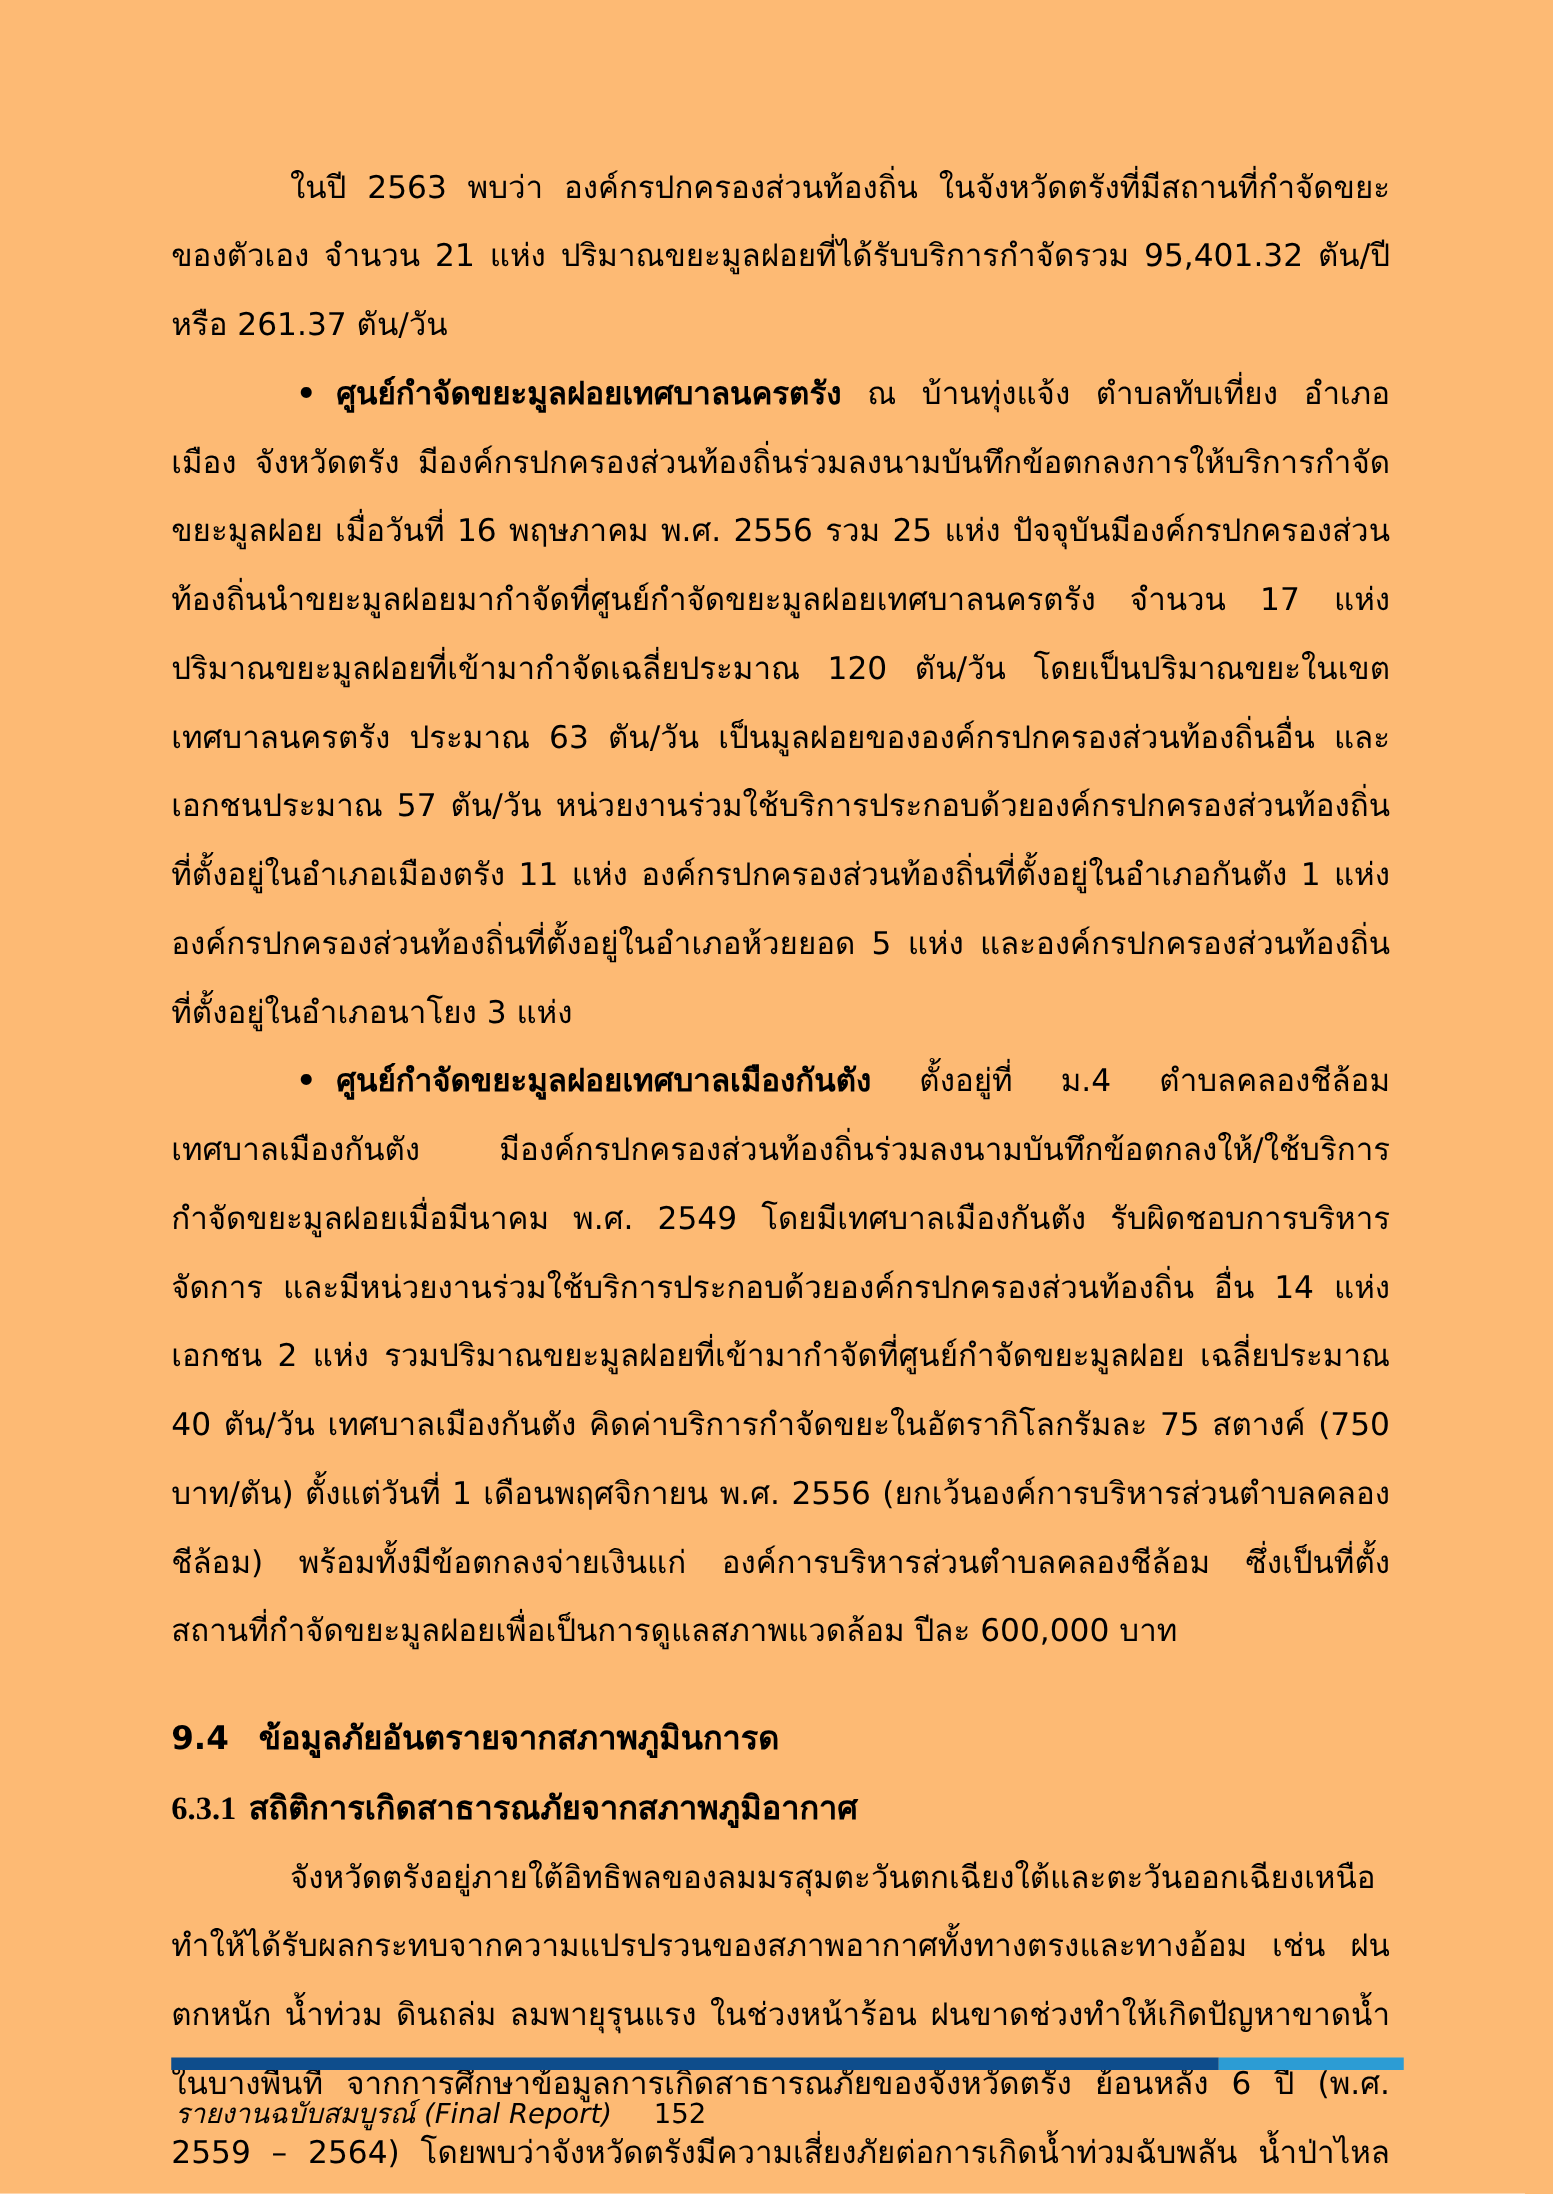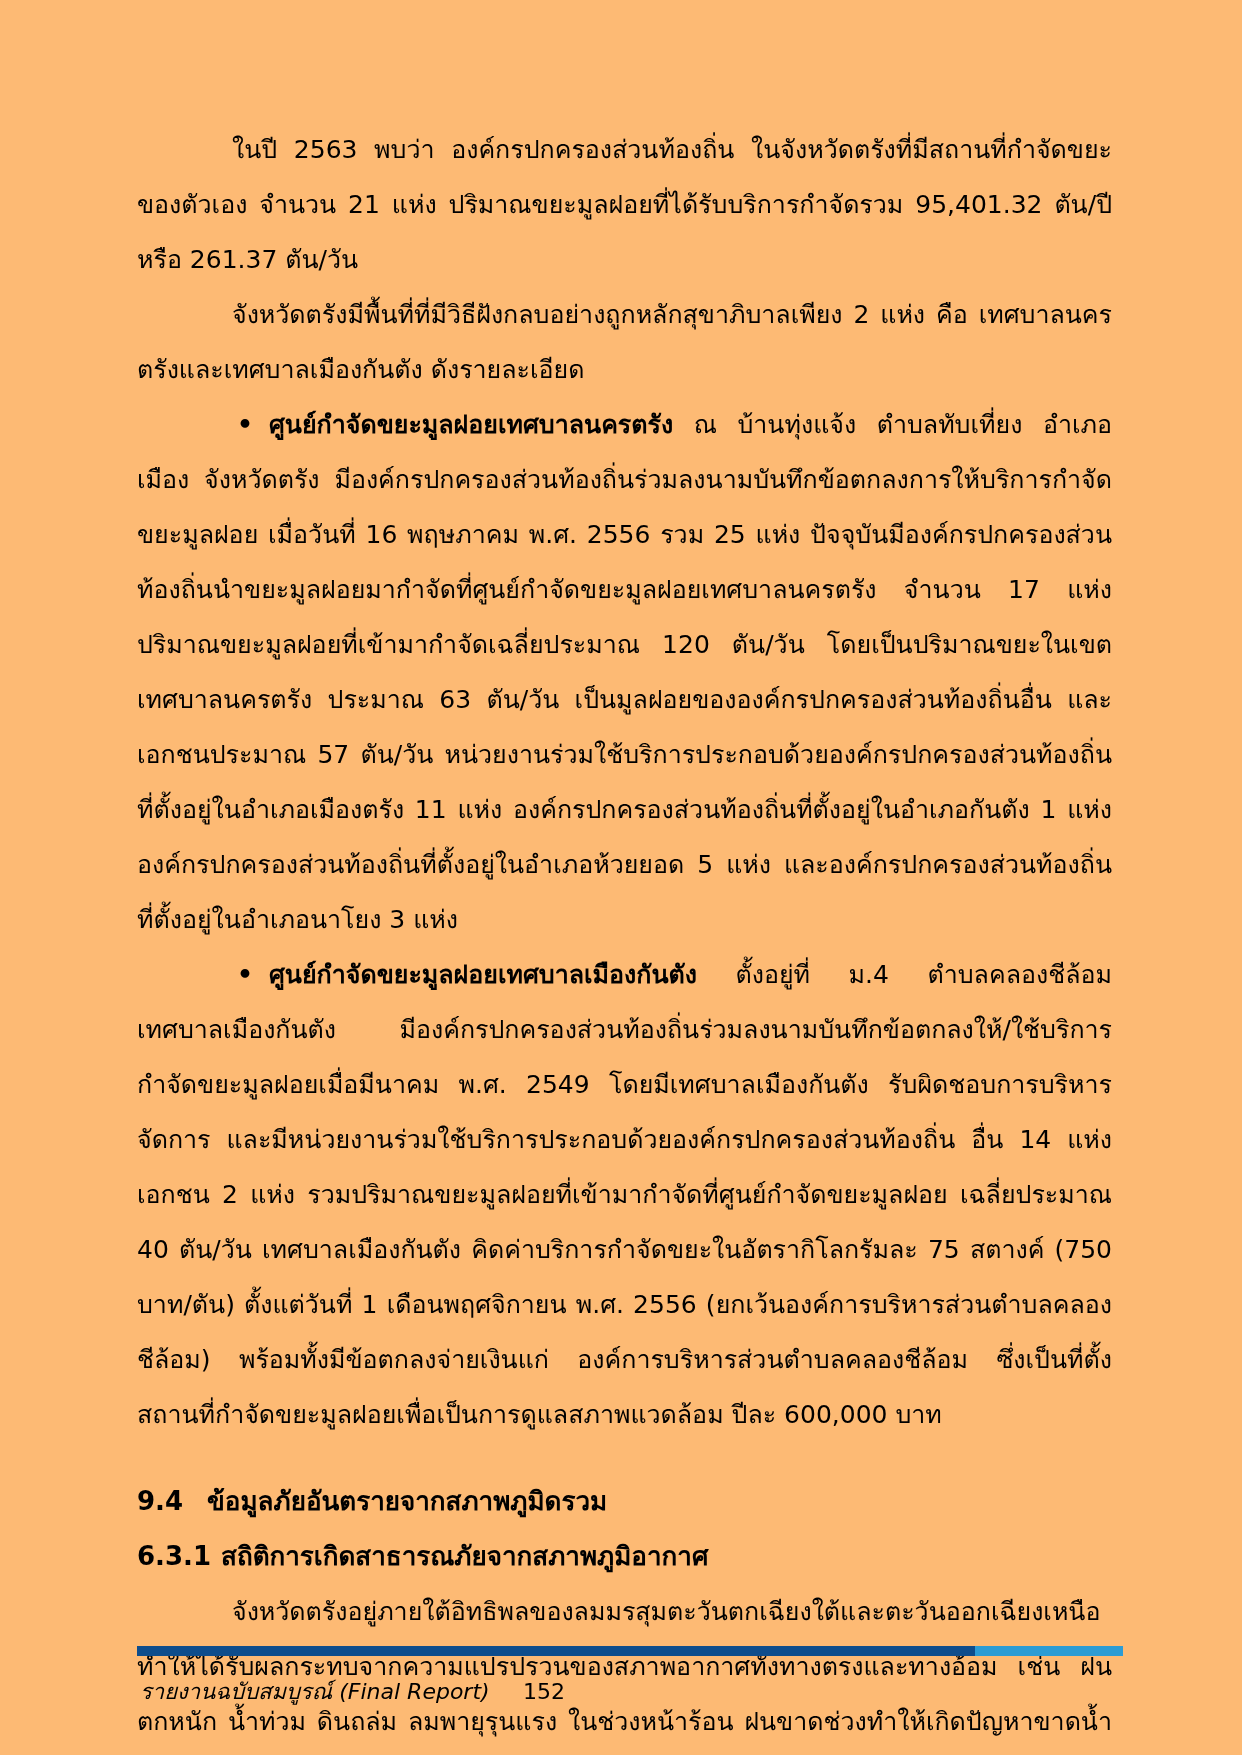--- a/index.html
+++ b/index.html
@@ -103,37 +103,34 @@
 <body>
 
 <div class="page">
 
   <div class="content">
 
     <p class="body-para first-indent">
       <span>ในปี 2563 พบว่า องค์กรปกครองส่วนท้องถิ่น ในจังหวัดตรังที่มีสถานที่กำจัดขยะของตัวเอง จำนวน 21 แห่ง ปริมาณขยะมูลฝอยที่ได้รับบริการกำจัดรวม 95,401.32 ตัน/ปี หรือ 261.37 ตัน/วัน</span>
     </p>
 
-    <p class="body-para first-indent">
-      <span>จังหวัดตรังมีพื้นที่ที่มีวิธีฝังกลบอย่างถูกหลักสุขาภิบาลเพียง 2 แห่ง คือ เทศบาลนครตรังและเทศบาลเมืองกันตัง ดังรายละเอียด</span>
-    </p>
 
     <p class="body-para bullet-indent">
       <span class="bullet-marker">•</span><span class="bold">ศูนย์กำจัดขยะมูลฝอยเทศบาลนครตรัง</span><span> ณ บ้านทุ่งแจ้ง ตำบลทับเที่ยง อำเภอเมือง จังหวัดตรัง มีองค์กรปกครองส่วนท้องถิ่นร่วมลงนามบันทึกข้อตกลงการให้บริการกำจัดขยะมูลฝอย เมื่อวันที่ 16 พฤษภาคม พ.ศ. 2556 รวม 25 แห่ง ปัจจุบันมีองค์กรปกครองส่วนท้องถิ่นนำขยะมูลฝอยมากำจัดที่ศูนย์กำจัดขยะมูลฝอยเทศบาลนครตรัง จำนวน 17 แห่ง ปริมาณขยะมูลฝอยที่เข้ามากำจัดเฉลี่ยประมาณ 120 ตัน/วัน โดยเป็นปริมาณขยะในเขตเทศบาลนครตรัง ประมาณ 63 ตัน/วัน เป็นมูลฝอยขององค์กรปกครองส่วนท้องถิ่นอื่น และเอกชนประมาณ 57 ตัน/วัน หน่วยงานร่วมใช้บริการประกอบด้วยองค์กรปกครองส่วนท้องถิ่นที่ตั้งอยู่ในอำเภอเมืองตรัง 11 แห่ง องค์กรปกครองส่วนท้องถิ่นที่ตั้งอยู่ในอำเภอกันตัง 1 แห่ง องค์กรปกครองส่วนท้องถิ่นที่ตั้งอยู่ในอำเภอห้วยยอด 5 แห่ง และองค์กรปกครองส่วนท้องถิ่นที่ตั้งอยู่ในอำเภอนาโยง 3 แห่ง</span>
     </p>
 
     <p class="body-para bullet-indent">
       <span class="bullet-marker">•</span><span class="bold">ศูนย์กำจัดขยะมูลฝอยเทศบาลเมืองกันตัง</span><span> ตั้งอยู่ที่ ม.4 ตำบลคลองชีล้อม เทศบาลเมืองกันตัง มีองค์กรปกครองส่วนท้องถิ่นร่วมลงนามบันทึกข้อตกลงให้/ใช้บริการกำจัดขยะมูลฝอยเมื่อมีนาคม พ.ศ. 2549 โดยมีเทศบาลเมืองกันตัง รับผิดชอบการบริหารจัดการ และมีหน่วยงานร่วมใช้บริการประกอบด้วยองค์กรปกครองส่วนท้องถิ่น อื่น 14 แห่ง เอกชน 2 แห่ง รวมปริมาณขยะมูลฝอยที่เข้ามากำจัดที่ศูนย์กำจัดขยะมูลฝอย เฉลี่ยประมาณ 40 ตัน/วัน เทศบาลเมืองกันตัง คิดค่าบริการกำจัดขยะในอัตรากิโลกรัมละ 75 สตางค์ (750 บาท/ตัน) ตั้งแต่วันที่ 1 เดือนพฤศจิกายน พ.ศ. 2556 (ยกเว้นองค์การบริหารส่วนตำบลคลองชีล้อม) พร้อมทั้งมีข้อตกลงจ่ายเงินแก่ องค์การบริหารส่วนตำบลคลองชีล้อม ซึ่งเป็นที่ตั้งสถานที่กำจัดขยะมูลฝอยเพื่อเป็นการดูแลสภาพแวดล้อม ปีละ 600,000 บาท</span>
     </p>
 
     <p class="section-heading">
-      <span class="section-number">9.4</span><span>ข้อมูลภัยอันตรายจากสภาพภูมิดรวม</span>
+      <span class="section-number">9.4</span><span>ข้อมูลภัยอันตรายจากสภาพภูมินการด</span>
     </p>
 
-    <p class="section-heading" style="margin-top:0;">
+    <p class="section-heading" style="margin-top:0;font-family:Liberation Serif, serif;">
       <span class="subsection-number">6.3.1</span><span>สถิติการเกิดสาธารณภัยจากสภาพภูมิอากาศ</span>
     </p>
 
     <p class="body-para first-indent">
       <span>จังหวัดตรังอยู่ภายใต้อิทธิพลของลมมรสุมตะวันตกเฉียงใต้และตะวันออกเฉียงเหนือทำให้ได้รับผลกระทบจากความแปรปรวนของสภาพอากาศทั้งทางตรงและทางอ้อม เช่น ฝนตกหนัก น้ำท่วม ดินถล่ม ลมพายุรุนแรง ในช่วงหน้าร้อน ฝนขาดช่วงทำให้เกิดปัญหาขาดน้ำในบางพื้นที่ จากการศึกษาข้อมูลการเกิดสาธารณภัยของจังหวัดตรัง ย้อนหลัง 6 ปี (พ.ศ. 2559 – 2564) โดยพบว่าจังหวัดตรังมีความเสี่ยงภัยต่อการเกิดน้ำท่วมฉับพลัน น้ำป่าไหลหลาก ดินโคลนถล่มมากที่สุด โดยเฉพาะพื้นที่ที่อยู่ติดกับแนวเทือกเขาบรรทัด ได้แก่ อำเภอเมืองตรัง อำเภอกันตัง อำเภอห้วยยอด และอำเภอปะเหลียน ดังแสดงใน</span>
     </p>
 
   </div>
 
   <div class="footer-bar">

